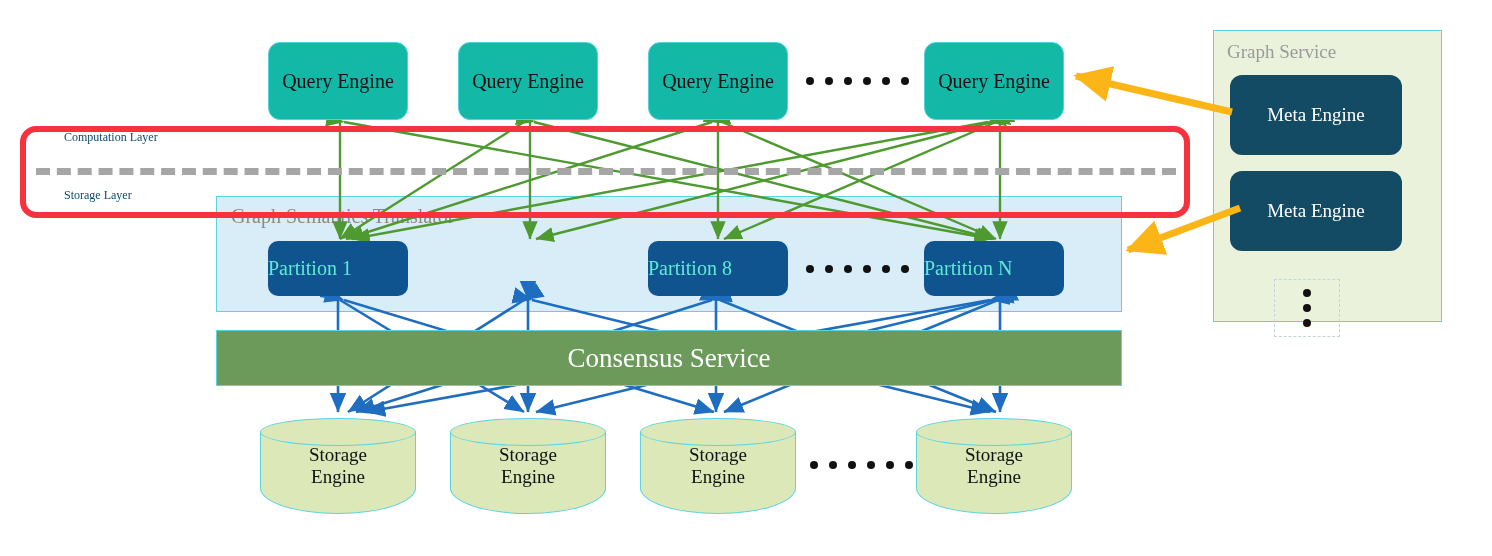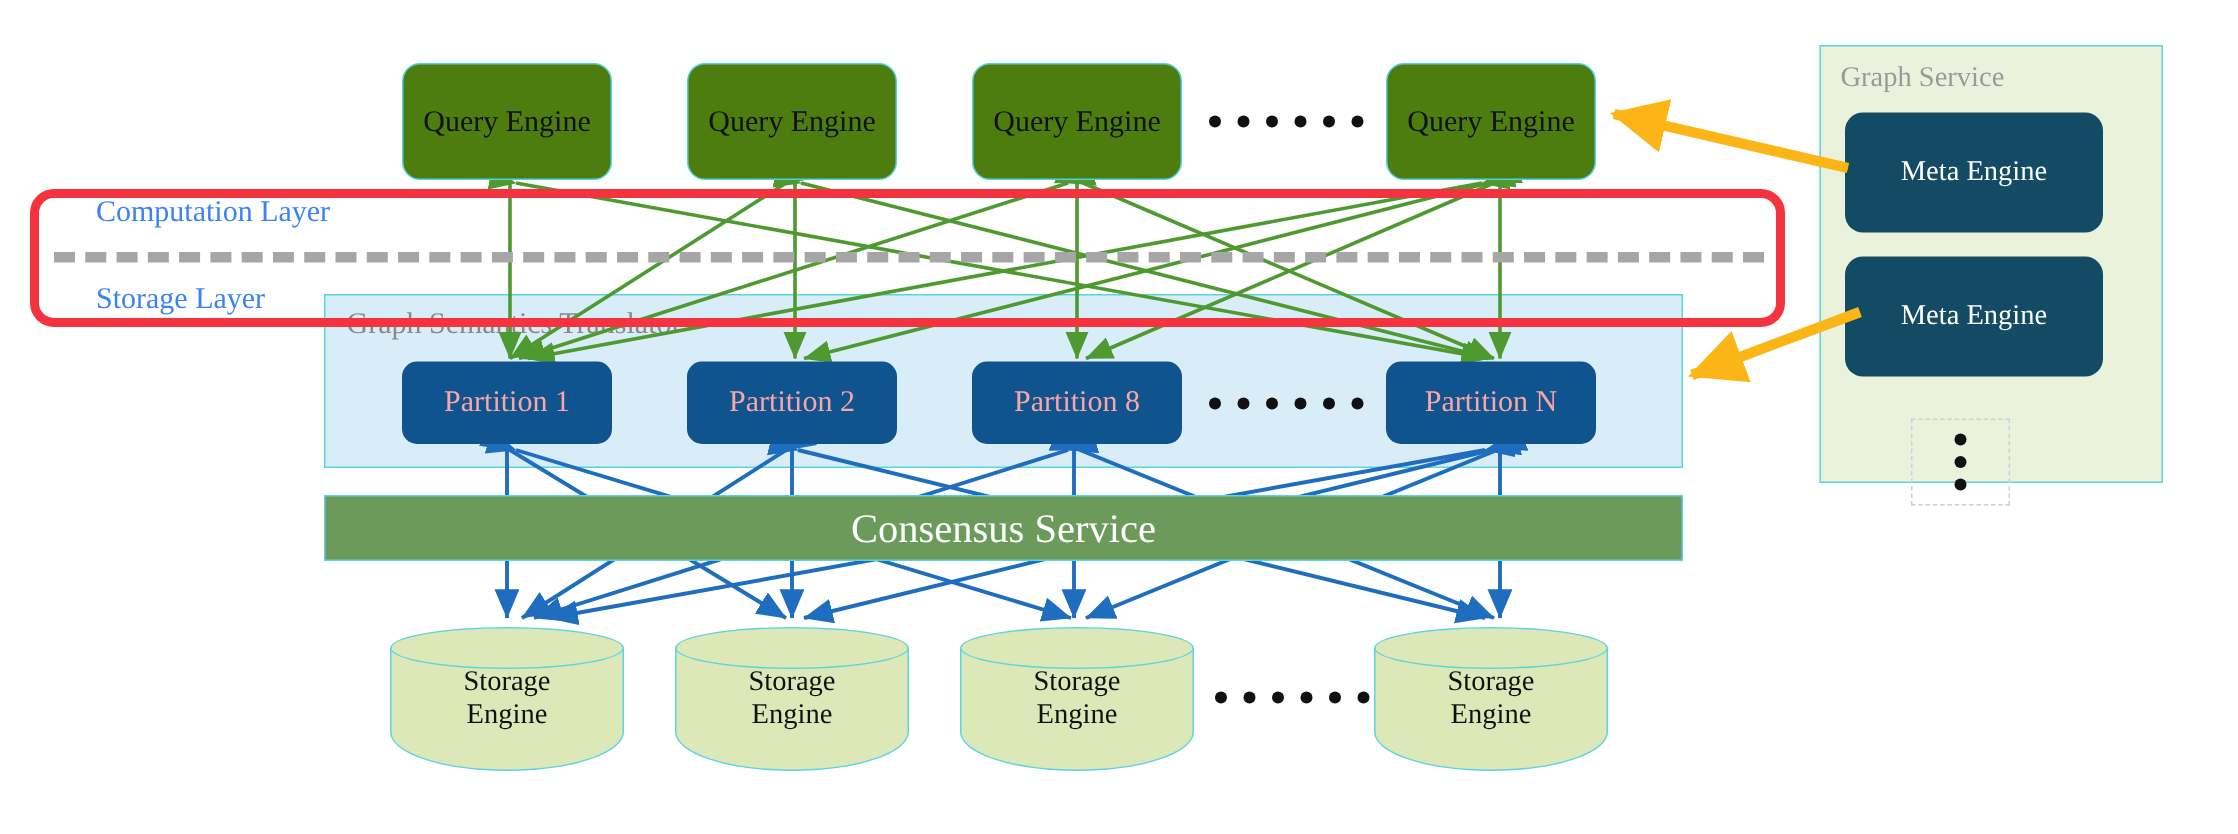--- a/index.html
+++ b/index.html
@@ -24,36 +24,36 @@
     background:#D8EDF7;border:1.5px solid #5BD4E0;z-index:4;
   }
   .storage-panel .gst-label{
     position:absolute;left:14px;top:8px;
     font-size:20px;color:#8A8A8A;white-space:nowrap;
   }
 
   
   .qe{
     height:78px;width:140px;top:42px;
-    background:#4d7c0f;border:1.5px solid #4FD3DE;border-radius:12px;
+    background:#14b8a6;border:1.5px solid #4FD3DE;border-radius:12px;
     display:flex;align-items:center;justify-content:center;
     color:#111;font-size:20px;z-index:14;
   }
 
   
   .pt{
     height:55px;width:140px;top:241px;
     background:#10548F;border-radius:10px;
-    display:flex;align-items:center;justify-content:center;
-    color:#fca5a5;font-size:20px;z-index:14;
+    display:flex;align-items:center;justify-content:flex-start;
+    color:#5eead4;font-size:20px;z-index:14;
   }
 
   
   .consensus{
-    left:216px;top:330px;width:906px;height:44px;
+    left:216px;top:330px;width:906px;height:56px;
     background:#6B9A5B;border:1.5px solid #5BD4E0;
     display:flex;align-items:center;justify-content:center;
     color:#ffffff;font-size:27px;z-index:8;
   }
 
   
   .cyl{
     width:156px;height:96px;top:418px;z-index:14;padding-left:20px;
   }
   .cyl .body{
@@ -78,21 +78,21 @@
   .dots-h i{display:block;width:8px;height:8px;border-radius:50%;background:#111;}
 
   
   .redbox{
     left:20px;top:126px;width:1170px;height:92px;
     border:6px solid #F5333F;border-radius:16px;background:transparent;
     z-index:20;pointer-events:none;
   }
 
   
-  .layer-label{font-size:20px;color:#3b82f6;z-index:22;white-space:nowrap;}
+  .layer-label{font-size:12px;color:#0c4a6e;z-index:22;white-space:nowrap;}
   .dashed-div{
     left:36px;top:168px;width:1140px;height:0;z-index:22;
     border-top:7px dashed #A6A6A6;
   }
 
   
   .meta-panel{
     left:1213px;top:30px;width:229px;height:292px;
     background:#EBF2DC;border:1.5px solid #5BD4E0;z-index:10;
   }
@@ -197,23 +197,20 @@
     <i></i>
       <i></i>
       <i></i>
       <i></i>
       <i></i>
       <i></i>
   </div>
 
   <div class="abs pt" id="pt-0" style="left:268px">
     <span>Partition 1</span>
-  </div>
-  <div class="abs pt" id="pt-1" style="left:458px">
-    <span>Partition 2</span>
   </div>
   <div class="abs pt" id="pt-2" style="left:648px">
     <span>Partition 8</span>
   </div>
   <div class="abs pt" id="pt-3" style="left:924px">
     <span>Partition N</span>
   </div>
 
   <div class="abs dots-h" style="left:806px;top:265px">
     <i></i>

